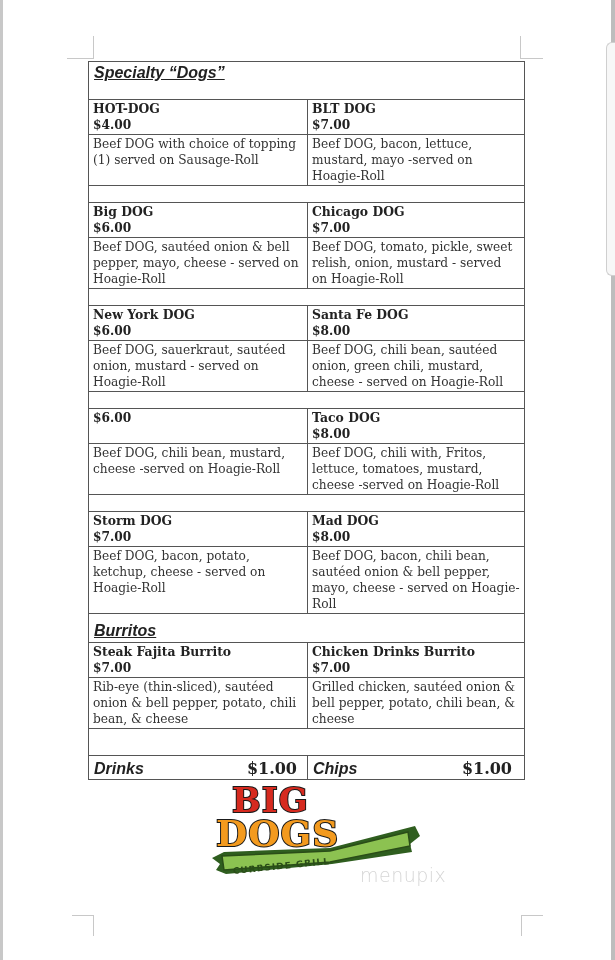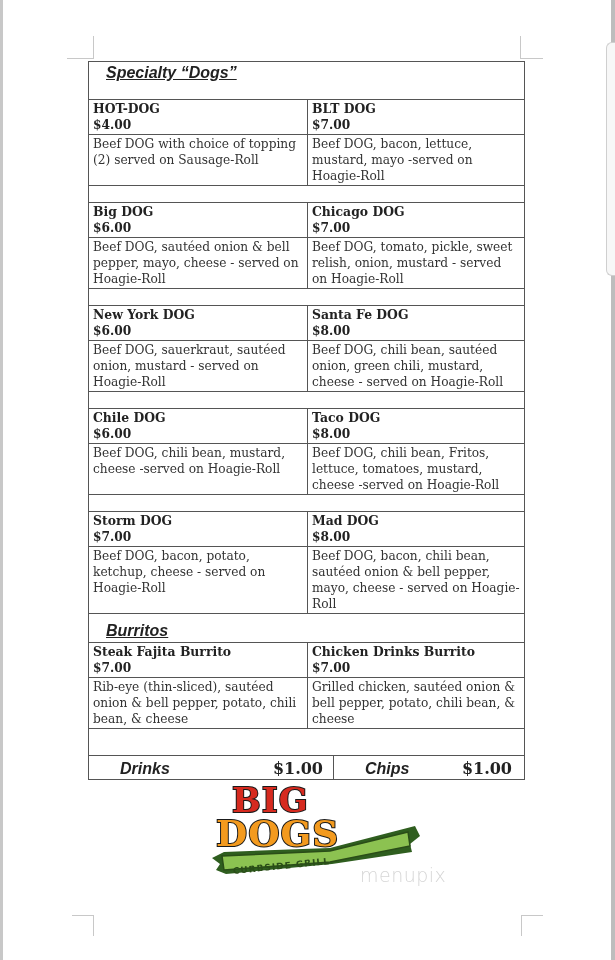--- a/index.html
+++ b/index.html
@@ -6,35 +6,35 @@
   body{width:615px;height:960px;background:#ffffff;position:relative;overflow:hidden;font-family:"DejaVu Serif",serif;color:#222;}
   .edge-left{position:absolute;left:0;top:0;width:3px;height:960px;background:#c8c8c8;}
   .edge-right{position:absolute;right:0;top:0;width:4px;height:960px;background:#bdbdbd;}
   .scroll-thumb{position:absolute;right:0;top:42px;width:8px;height:232px;border:1px solid #cfcfcf;border-right:none;border-radius:6px 0 0 6px;background:#f7f7f7;}
   .crop{position:absolute;border-color:#c8c8c8;border-style:solid;width:26px;height:20px;}
   .crop.tl{left:67px;top:36px;border-width:0 1px 1px 0;width:26px;height:22px;}
   .crop.tr{left:520px;top:36px;border-width:0 0 1px 1px;width:22px;height:22px;}
   .crop.bl{left:72px;top:915px;border-width:1px 1px 0 0;width:21px;height:20px;}
   .crop.br{left:521px;top:915px;border-width:1px 0 0 1px;width:21px;height:20px;}
   .menu{position:absolute;left:88px;top:61px;width:437px;border:1px solid #555;border-bottom:none;box-sizing:border-box;}
-  .sect-title{font-family:"Liberation Sans",sans-serif;font-weight:bold;font-style:italic;font-size:16px;text-decoration:underline;padding:2px 5px 0;height:23px;box-sizing:border-box;border-bottom:none;margin-left:12px;}
+  .sect-title{font-family:"Liberation Sans",sans-serif;font-weight:bold;font-style:italic;font-size:16px;text-decoration:underline;padding:2px 5px 0;height:23px;box-sizing:border-box;border-bottom:none;}
   .gap{height:16px;border-bottom:1px solid #555;}
   .gap.first{height:14px;}
   .row{display:flex;border-bottom:1px solid #555;}
   .cell{width:50%;box-sizing:border-box;padding:1px 4px;font-size:12.2px;line-height:16px;}
   .cell.left{border-right:1px solid #555;width:219px;}
   .cell.right{flex:1;}
   .name,.price{font-weight:bold;}
   .name{font-size:12.4px;}
   .desc{color:#333;}
   .burrito-title{padding-top:8px;height:28px;text-decoration:none;}
   .burrito-title span{text-decoration:underline;}
   .gap.big{height:26px;}
   .footer-row{display:flex;border-bottom:1px solid #555;height:23px;}
-  .footer-cell{display:flex;align-items:flex-end;justify-content:space-between;box-sizing:border-box;padding:0 6px 1px 5px;margin-left:26px;}
+  .footer-cell{display:flex;align-items:flex-end;justify-content:space-between;box-sizing:border-box;padding:0 6px 1px 5px;}
   .footer-cell.left{width:219px;border-right:1px solid #555;padding-right:10px;}
   .footer-cell.right{flex:1;padding-right:12px;}
   .footer-label{font-family:"Liberation Sans",sans-serif;font-weight:bold;font-style:italic;font-size:16px;}
   .footer-price{font-size:16px;font-weight:bold;}
   .logo{position:absolute;left:210px;top:778px;width:215px;height:105px;}
   .watermark{position:absolute;left:360px;top:864px;font-family:"DejaVu Sans",sans-serif;font-size:19px;color:#d6d6d6;letter-spacing:0.5px;font-weight:300;}
 </style>
 </head>
 <body>
 
@@ -55,21 +55,21 @@
     <div class="cell left">
       <div class="name">HOT-DOG</div>
       <div class="price">$4.00</div>
     </div>
     <div class="cell right">
       <div class="name">BLT DOG</div>
       <div class="price">$7.00</div>
     </div>
   </div>
   <div class="row">
-    <div class="cell left desc">Beef DOG with choice of topping (2) served on Sausage-Roll</div>
+    <div class="cell left desc">Beef DOG with choice of topping (1) served on Sausage-Roll</div>
     <div class="cell right desc">Beef DOG, bacon, lettuce, mustard, mayo -served on Hoagie-Roll</div>
   </div>
   <div class="gap"></div>
 
   <div class="row">
     <div class="cell left">
       <div class="name">Big DOG</div>
       <div class="price">$6.00</div>
     </div>
     <div class="cell right">
@@ -94,31 +94,30 @@
     </div>
   </div>
   <div class="row">
     <div class="cell left desc">Beef DOG, sauerkraut, sautéed onion, mustard - served on Hoagie-Roll</div>
     <div class="cell right desc">Beef DOG, chili bean, sautéed onion, green chili, mustard, cheese - served on Hoagie-Roll</div>
   </div>
   <div class="gap"></div>
 
   <div class="row">
     <div class="cell left">
-      <div class="name">Chile DOG</div>
       <div class="price">$6.00</div>
     </div>
     <div class="cell right">
       <div class="name">Taco DOG</div>
       <div class="price">$8.00</div>
     </div>
   </div>
   <div class="row">
     <div class="cell left desc">Beef DOG, chili bean, mustard, cheese -served on Hoagie-Roll</div>
-    <div class="cell right desc">Beef DOG, chili bean, Fritos, lettuce, tomatoes, mustard, cheese -served on Hoagie-Roll</div>
+    <div class="cell right desc">Beef DOG, chili with, Fritos, lettuce, tomatoes, mustard, cheese -served on Hoagie-Roll</div>
   </div>
   <div class="gap"></div>
 
   <div class="row">
     <div class="cell left">
       <div class="name">Storm DOG</div>
       <div class="price">$7.00</div>
     </div>
     <div class="cell right">
       <div class="name">Mad DOG</div>

